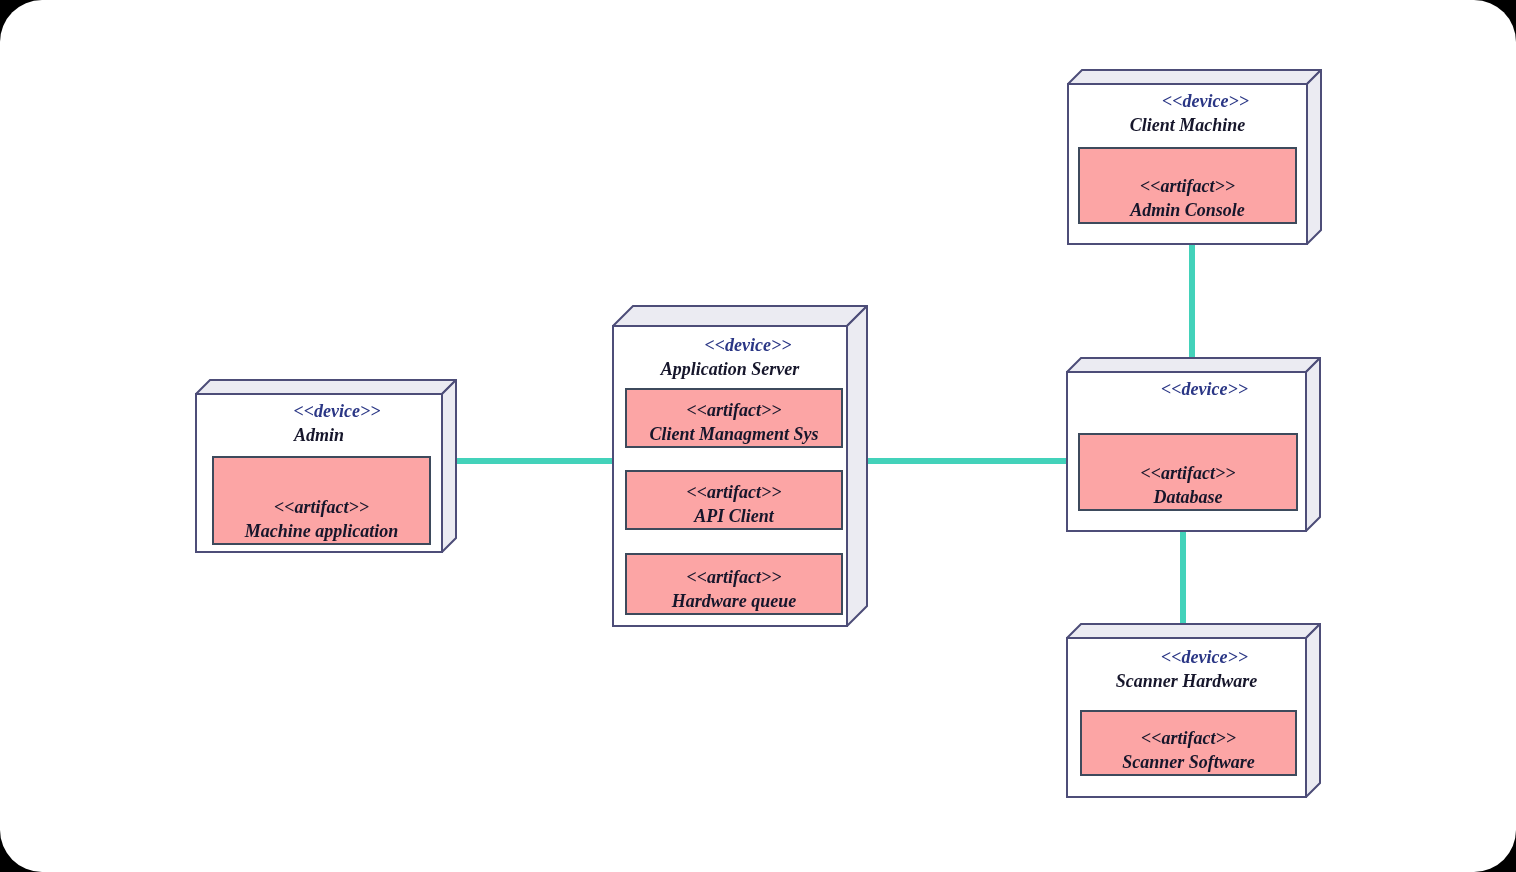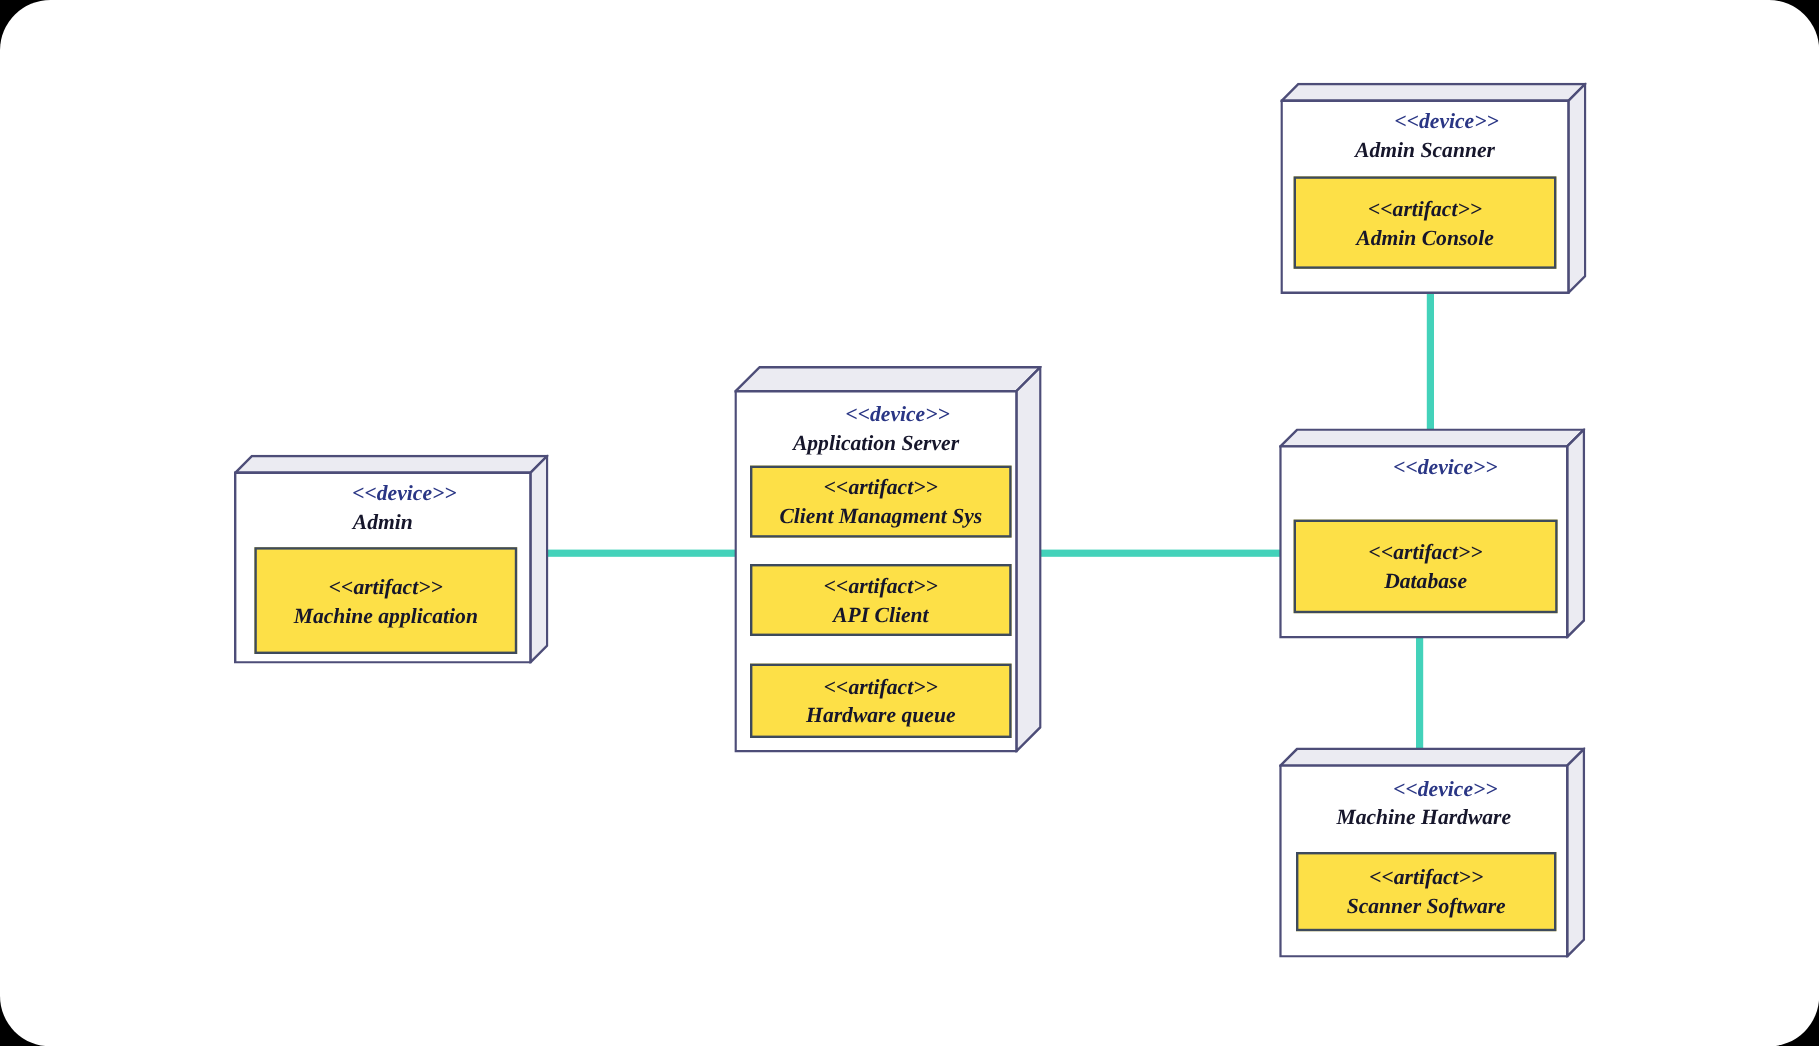--- a/index.html
+++ b/index.html
@@ -43,27 +43,27 @@
   .stereo {
     color: #2a3685;
     padding-left: 36px;
   }
   .node-name, .art-name, .art-stereo {
     color: #16162b;
   }
   
   .artifact {
     position: absolute;
-    background: #fde047;
+    background: #fca5a5;
     border: 2px solid #3d4a5c;
     box-sizing: border-box;
     display: flex;
     flex-direction: column;
     align-items: center;
-    justify-content: center;
+    justify-content: flex-end;
     text-align: center;
     line-height: 24px;
     font-size: 18px;
   }
 </style>
 </head>
 <body>
 
 <div class="canvas">
 
@@ -113,21 +113,21 @@
   </div>
 
   <div class="node" style="left:1067px; top:69px; width:255px; height:176px;">
     <svg class="node-frame" width="255" height="176">
         <polygon points="1,15 15,1 254,1 240,15" fill="#ebebf2" stroke="#4d4d78" stroke-width="2" stroke-linejoin="miter"></polygon>
         <polygon points="240,15 254,1 254,161 240,175" fill="#ebebf2" stroke="#4d4d78" stroke-width="2" stroke-linejoin="miter"></polygon>
         <polygon points="1,15 240,15 240,175 1,175" fill="#ffffff" stroke="#4d4d78" stroke-width="2" stroke-linejoin="miter"></polygon>
       </svg>
     <div class="node-labels" style="left:0; top:20px; width:241px;">
       <div class="stereo">&lt;&lt;device&gt;&gt;</div>
-      <div class="node-name">Admin Scanner</div>
+      <div class="node-name">Client Machine</div>
     </div>
     <div class="artifact" style="left:11px; top:78px; width:219px; height:77px;">
       <div class="art-stereo">&lt;&lt;artifact&gt;&gt;</div>
       <div class="art-name">Admin Console</div>
     </div>
   </div>
 
   <div class="node" style="left:1066px; top:357px; width:255px; height:175px;">
     <svg class="node-frame" width="255" height="175">
         <polygon points="1,15 15,1 254,1 240,15" fill="#ebebf2" stroke="#4d4d78" stroke-width="2" stroke-linejoin="miter"></polygon>
@@ -144,21 +144,21 @@
   </div>
 
   <div class="node" style="left:1066px; top:623px; width:255px; height:175px;">
     <svg class="node-frame" width="255" height="175">
         <polygon points="1,15 15,1 254,1 240,15" fill="#ebebf2" stroke="#4d4d78" stroke-width="2" stroke-linejoin="miter"></polygon>
         <polygon points="240,15 254,1 254,160 240,174" fill="#ebebf2" stroke="#4d4d78" stroke-width="2" stroke-linejoin="miter"></polygon>
         <polygon points="1,15 240,15 240,174 1,174" fill="#ffffff" stroke="#4d4d78" stroke-width="2" stroke-linejoin="miter"></polygon>
       </svg>
     <div class="node-labels" style="left:0; top:22px; width:241px;">
       <div class="stereo">&lt;&lt;device&gt;&gt;</div>
-      <div class="node-name">Machine Hardware</div>
+      <div class="node-name">Scanner Hardware</div>
     </div>
     <div class="artifact" style="left:14px; top:87px; width:217px; height:66px;">
       <div class="art-stereo">&lt;&lt;artifact&gt;&gt;</div>
       <div class="art-name">Scanner Software</div>
     </div>
   </div>
 
 </div>
 
 </body></html>

